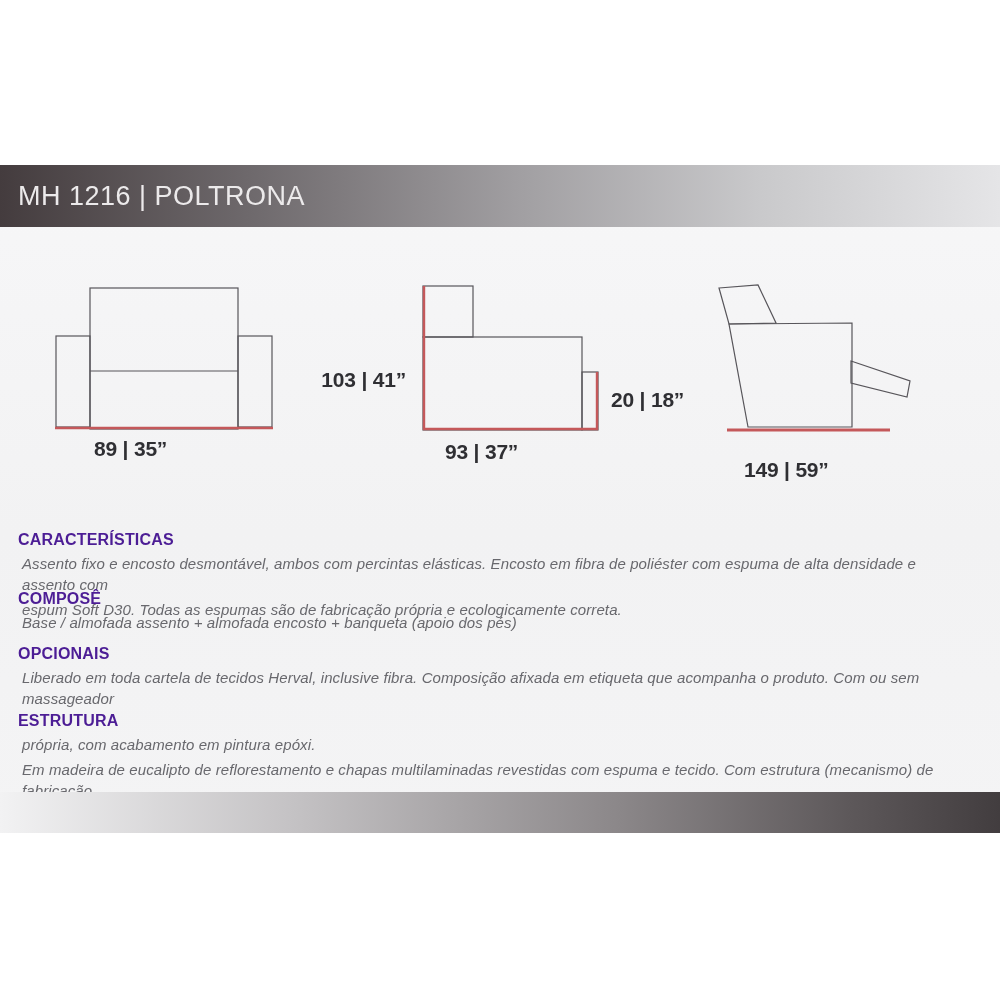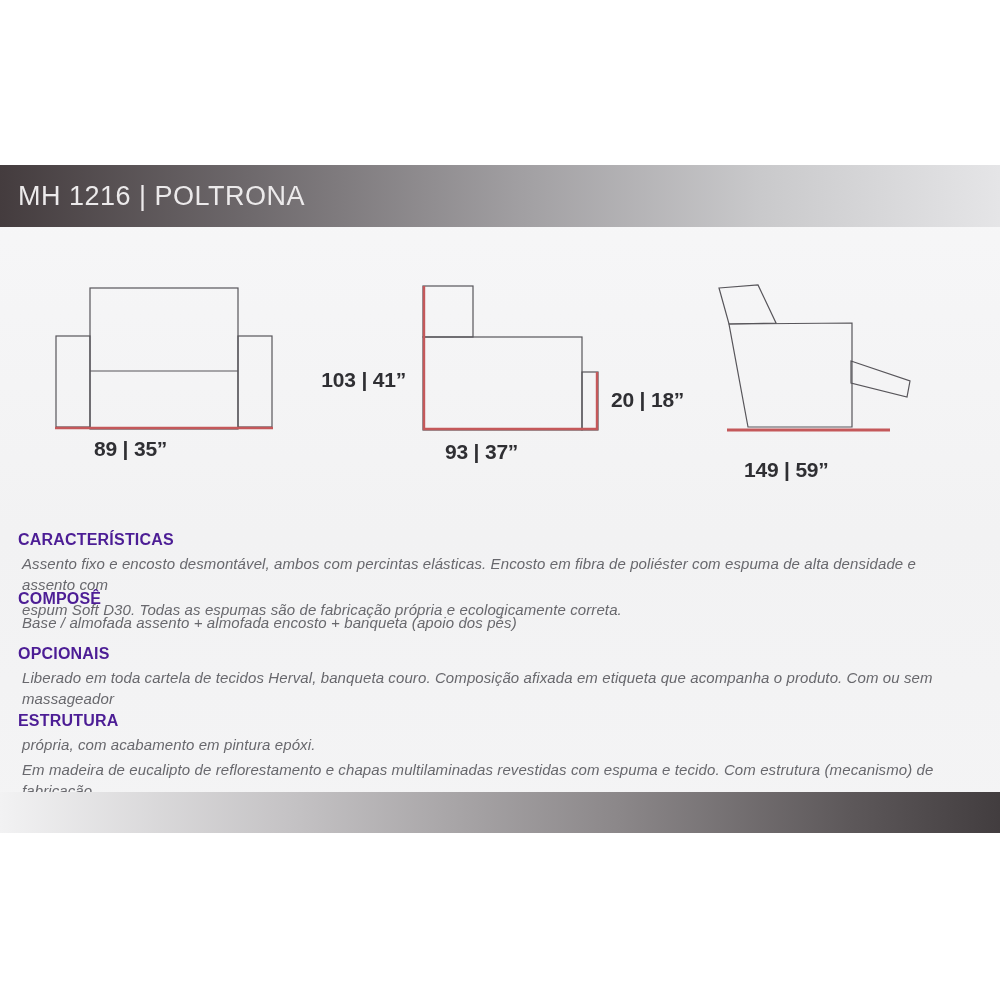--- a/index.html
+++ b/index.html
@@ -99,21 +99,21 @@
       <p class="spec-line">espum Soft D30. Todas as espumas são de fabricação própria e ecologicamente correta.</p>
     </div>
 
     <div class="spec-section s2">
       <p class="spec-heading">COMPOSÊ</p>
       <p class="spec-line">Base / almofada assento + almofada encosto + banqueta (apoio dos pés)</p>
     </div>
 
     <div class="spec-section s3">
       <p class="spec-heading">OPCIONAIS</p>
-      <p class="spec-line">Liberado em toda cartela de tecidos Herval, banqueta couro. Composição afixada em etiqueta que acompanha o produto. Com ou sem massageador</p>
+      <p class="spec-line">Liberado em toda cartela de tecidos Herval, inclusive fibra. Composição afixada em etiqueta que acompanha o produto. Com ou sem massageador</p>
     </div>
 
     <div class="spec-section s4">
       <p class="spec-heading">ESTRUTURA</p>
       <p class="spec-line">própria, com acabamento em pintura epóxi.</p>
       <p class="spec-line">Em madeira de eucalipto de reflorestamento e chapas multilaminadas revestidas com espuma e tecido. Com estrutura (mecanismo) de fabricação</p>
     </div>
 
   </div>
 

